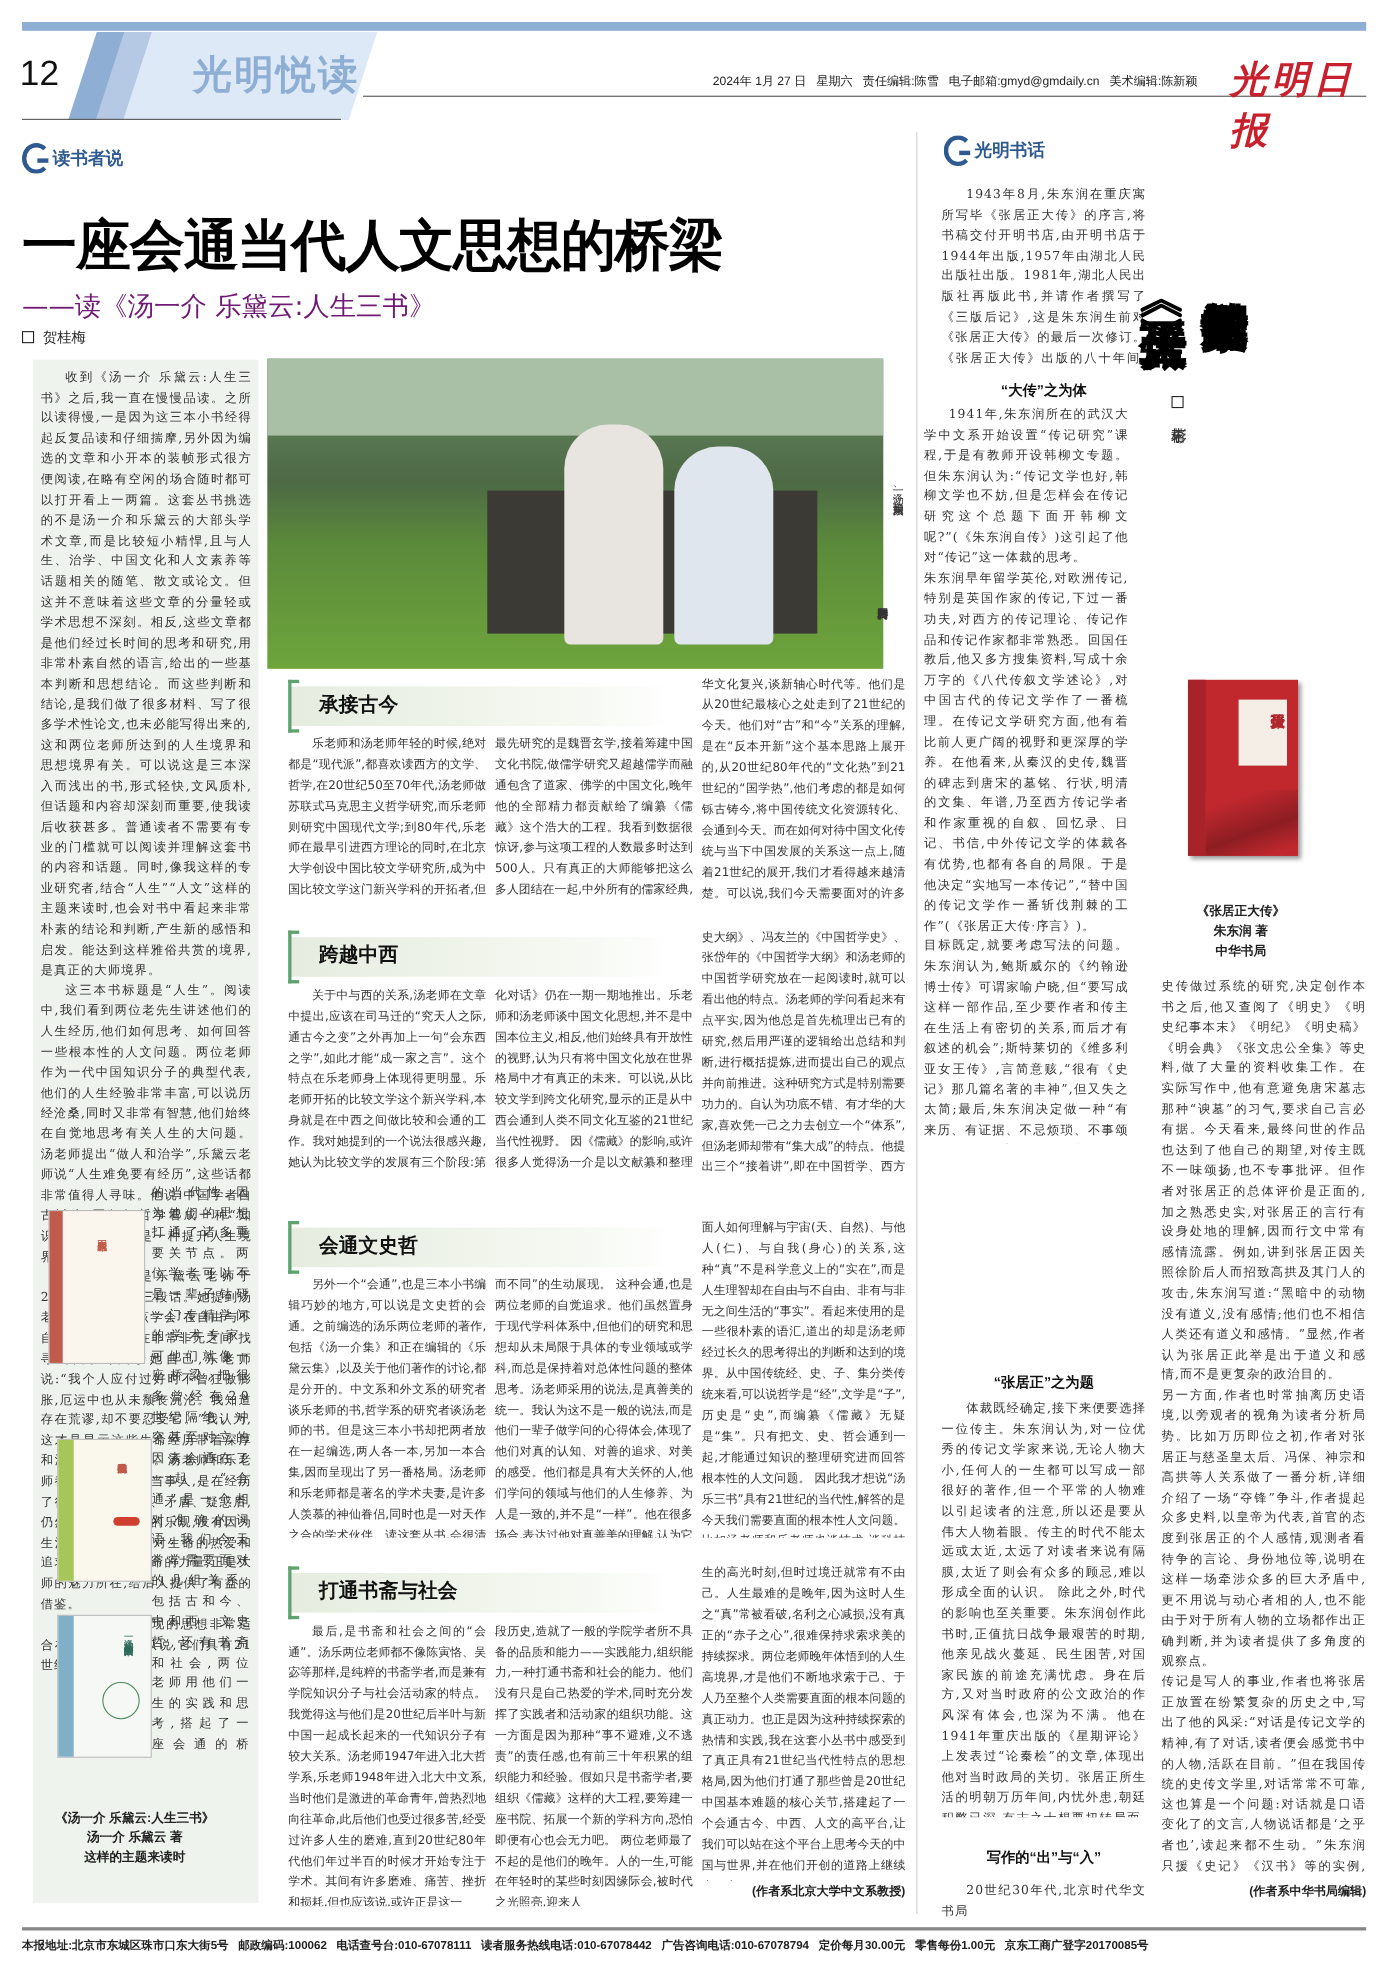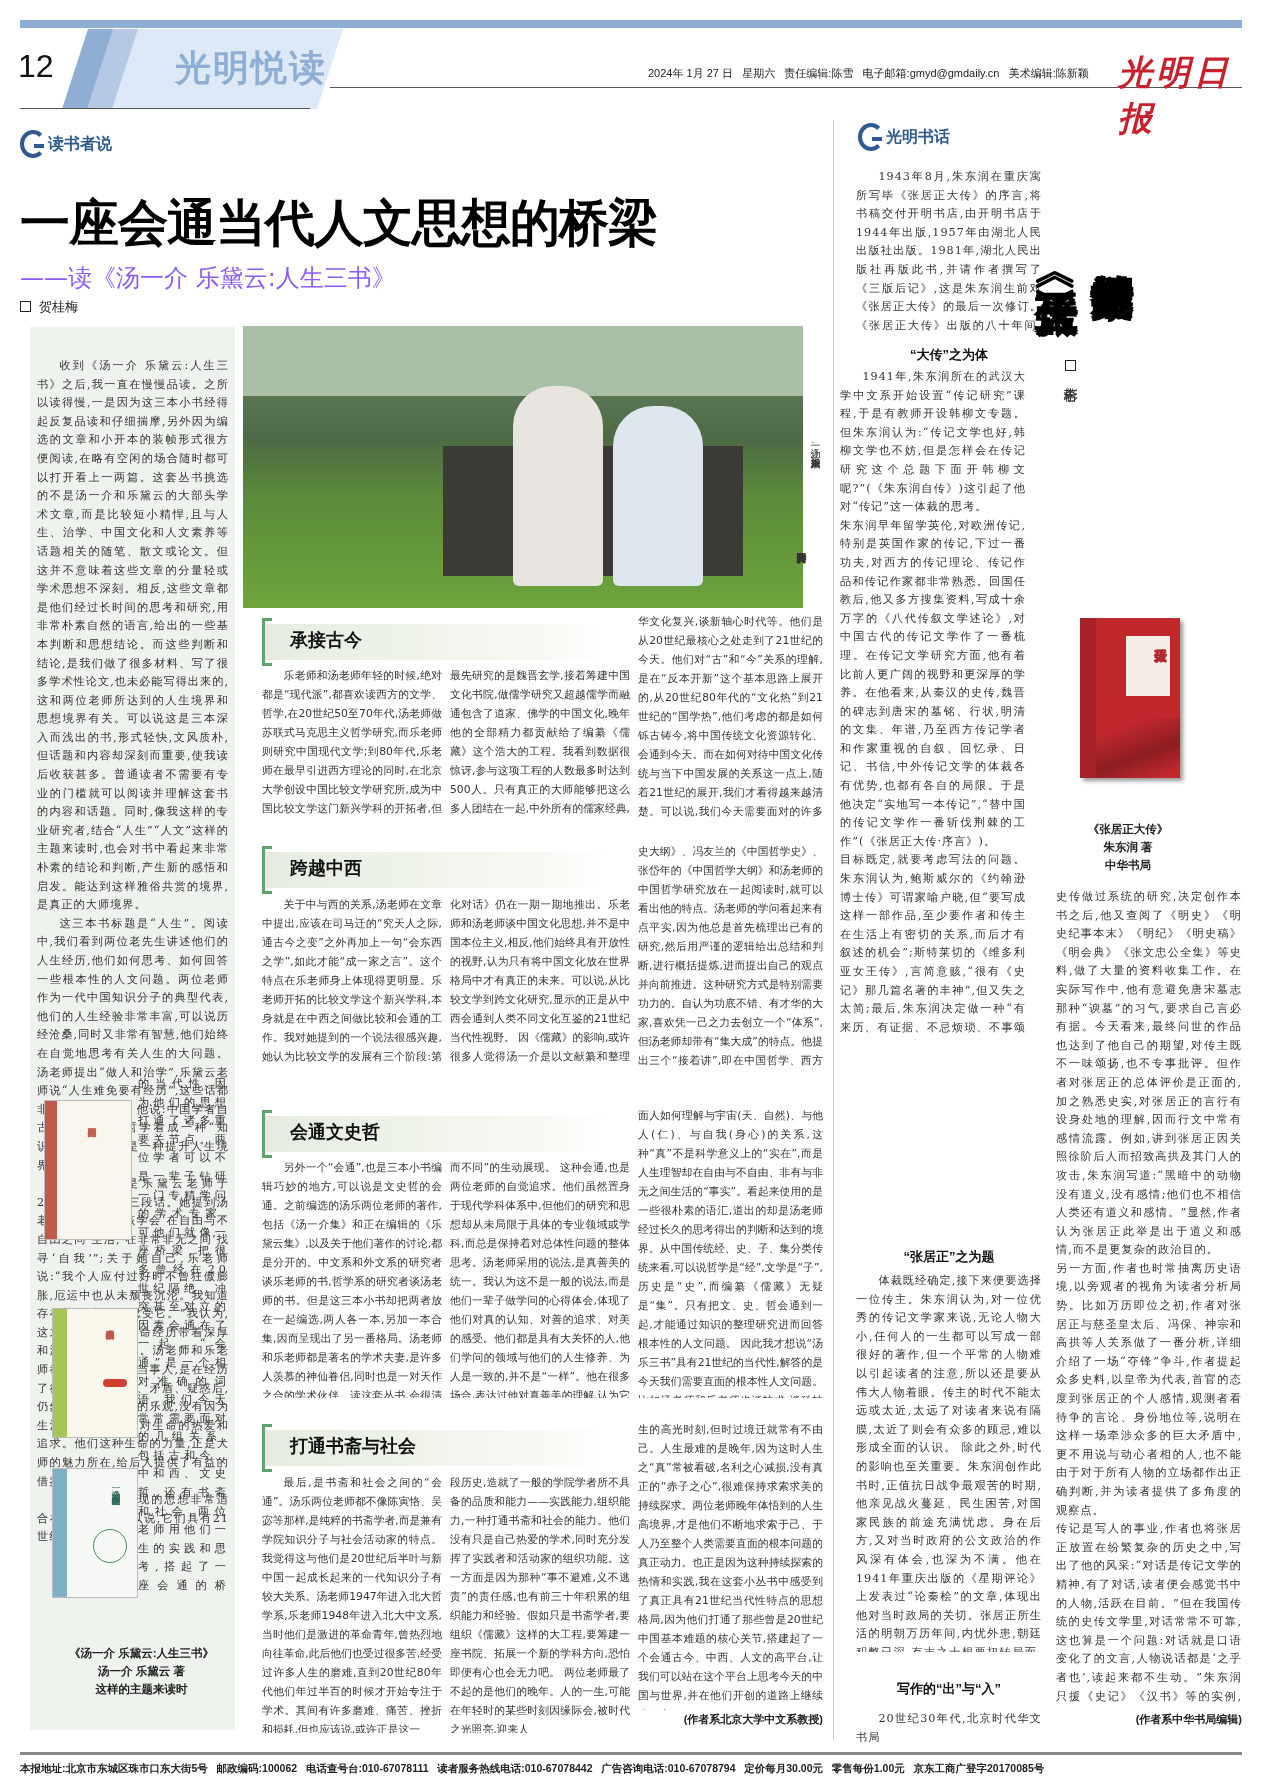--- a/index.html
+++ b/index.html
@@ -14,28 +14,28 @@
 .section-title{left:175px;top:44px;font-family:Liberation Serif, serif;font-weight:bold;font-size:36px;color:#8eaed3;letter-spacing:2px}
 .header-line{left:330px;top:87px;width:912px;border-top:1px solid #555}
 .bottom-line{left:20px;top:108px;width:290px;border-top:1px solid #555}
 .meta{left:648px;top:66px;font-family:Liberation Sans, sans-serif;font-size:11px;color:#222;white-space:nowrap}
 .logo{left:1118px;top:50px;font-family:"DejaVu Serif",serif;font-style:italic;font-size:34px;color:#c8202c;letter-spacing:4px;font-weight:bold}
 
 .col-label{font-family:"Liberation Sans",sans-serif;font-weight:bold;font-size:16px;color:#2e5a8f;display:flex;align-items:center;gap:2px}
 .g-icon{width:26px;height:28px;border:4px solid #2e5a8f;border-right-color:transparent;border-radius:50%;position:relative}
 .g-icon:after{content:"";position:absolute;right:-2px;top:10px;width:10px;height:4px;background:#2e5a8f}
 .headline{left:20px;top:190px;font-family:"DejaVu Serif",serif;font-weight:bold;font-size:50px;color:#000;letter-spacing:-1px;white-space:nowrap}
-.subhead{left:20px;top:262px;font-family:"DejaVu Sans",sans-serif;font-size:24px;color:#8b5cf6;white-space:nowrap}
+.subhead{left:20px;top:262px;font-family:"DejaVu Sans",sans-serif;font-size:24px;color:#701a75;white-space:nowrap}
 .byline{left:20px;top:298px;font-size:13px;color:#222}
 .box{display:inline-block;width:11px;height:11px;border:1px solid #222;margin-right:8px;vertical-align:-1px}
 
 .sidebar{left:30px;top:327px;width:205px;height:1403px;background:#eef3ee}
 .body-text{font-size:11.2px;line-height:18.6px;text-align:justify;color:#333;letter-spacing:1px}
 .indent{text-indent:2em}
-.side-text{left:37px;top:357px;width:192px}
+.side-text{left:37px;top:334px;width:192px}
 .side-narrow{left:138px;top:1085px;width:92px;letter-spacing:4px}
 .book-img{position:absolute;border:1px solid #bbb}
 .caption-bold{font-family:"Liberation Sans",sans-serif;font-weight:bold;font-size:11.5px;line-height:18px;text-align:center;color:#222}
 
 .photo{left:243px;top:326px;width:560px;height:282px;overflow:hidden;background:linear-gradient(#6d8a6b 0%,#4d6a45 40%,#5b8a3a 60%,#6ea53c 100%)}
 .photo-cap{left:806px;top:440px;width:16px;font-size:10px;line-height:13px;color:#333;writing-mode:vertical-rl}
 
 .sec-head{position:absolute;left:262px;height:36px;width:350px;background:linear-gradient(90deg,#e5ecdf,#f7faf4 80%,#fff)}
 .sec-bracket{position:absolute;left:0;top:-6px;width:10px;height:48px;border:3px solid #5ea36f;border-right:none}
 .sec-title{position:absolute;left:28px;top:4px;font-family:"DejaVu Serif",serif;font-weight:bold;font-size:18px;color:#111}
@@ -92,21 +92,21 @@
 <div class="book-img" style="left:52px;top:1308px;width:86px;height:130px;background:#faf7ed">
   <div style="position:absolute;left:0;top:0;width:14px;height:100%;background:#a6c65a"></div>
   <div style="position:absolute;left:50px;top:14px;font-size:9px;color:#c05a4a;writing-mode:vertical-rl">人生南我们看见和接受的自己</div>
   <div style="position:absolute;left:50px;top:70px;width:24px;height:8px;background:#d04030;border-radius:4px"></div>
 </div>
 <div class="book-img" style="left:52px;top:1468px;width:86px;height:130px;background:#f6f8f5">
   <div style="position:absolute;left:0;top:0;width:14px;height:100%;background:#7fb0c8"></div>
   <div style="position:absolute;left:56px;top:14px;font-size:9px;color:#2e6a5a;writing-mode:vertical-rl">汤一介 乐黛云 给大家的那条路</div>
   <div style="position:absolute;left:40px;top:60px;width:34px;height:34px;border:1px solid #4a8a5a;border-radius:50%"></div>
 </div>
-<div class="abs caption-bold" style="left:44px;top:1644px;width:195px">
+<div class="abs caption-bold" style="left:25px;top:1644px;width:195px">
   <div>《汤一介 乐黛云:人生三书》</div>
   <div>汤一介   乐黛云 著</div>
   <div>这样的主题来读时</div>
 </div>
 
 <div class="abs photo">
   <div style="position:absolute;left:0;top:0;width:100%;height:70px;background:#a9bfa6"></div>
   <div style="position:absolute;left:200px;top:120px;width:300px;height:130px;background:#3b3a35"></div>
   <div style="position:absolute;left:270px;top:60px;width:90px;height:200px;background:#e8e4df;border-radius:40px 40px 6px 6px"></div>
   <div style="position:absolute;left:370px;top:80px;width:90px;height:180px;background:#dfe6ee;border-radius:40px 40px 6px 6px"></div>

